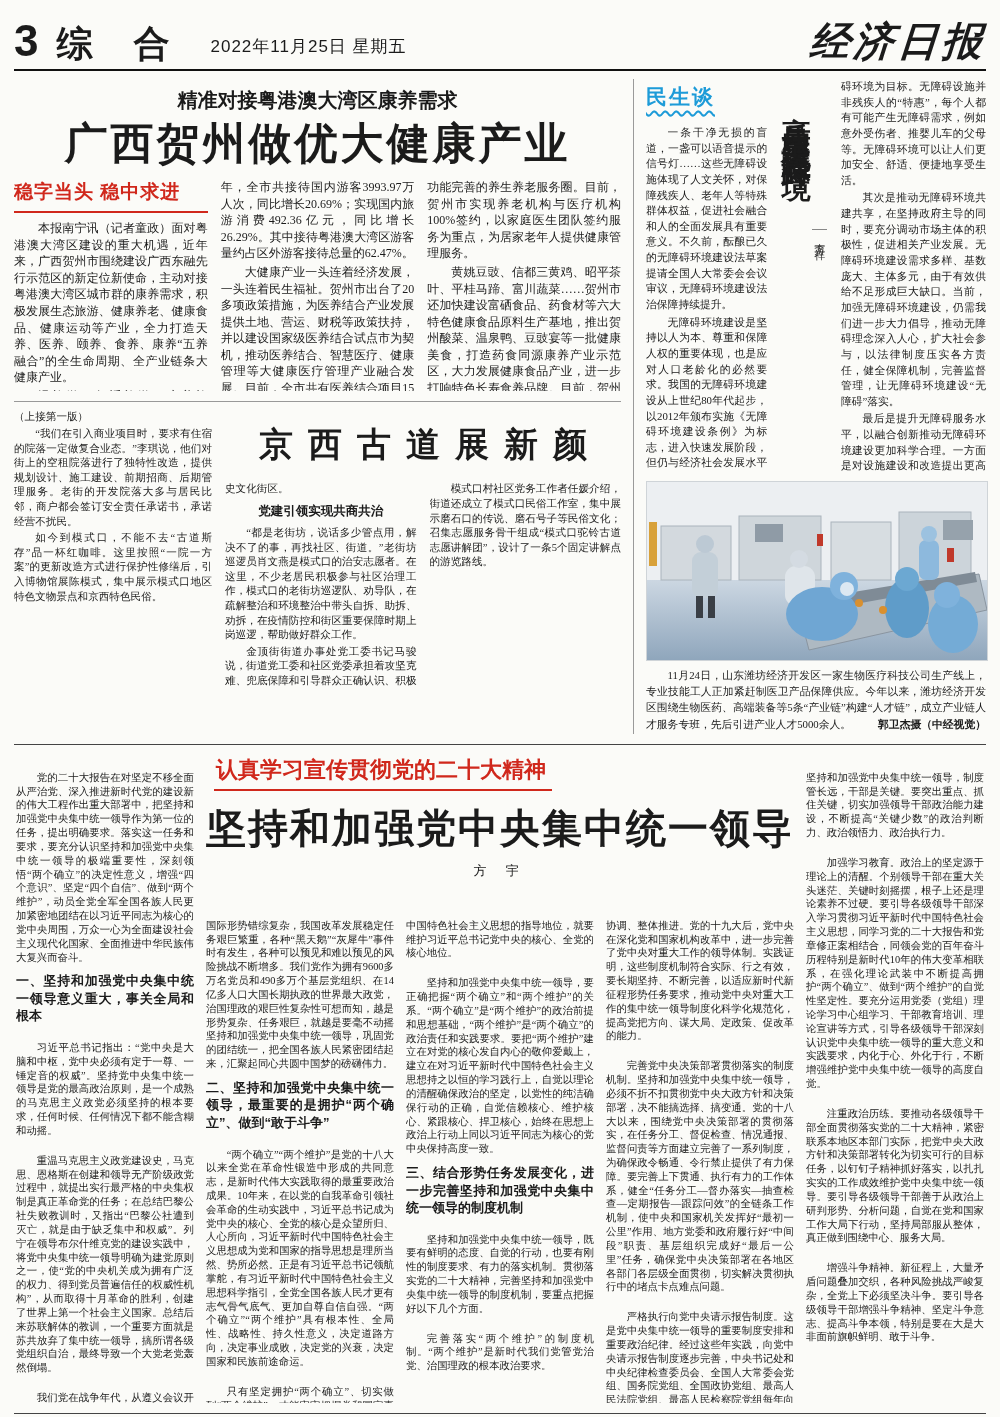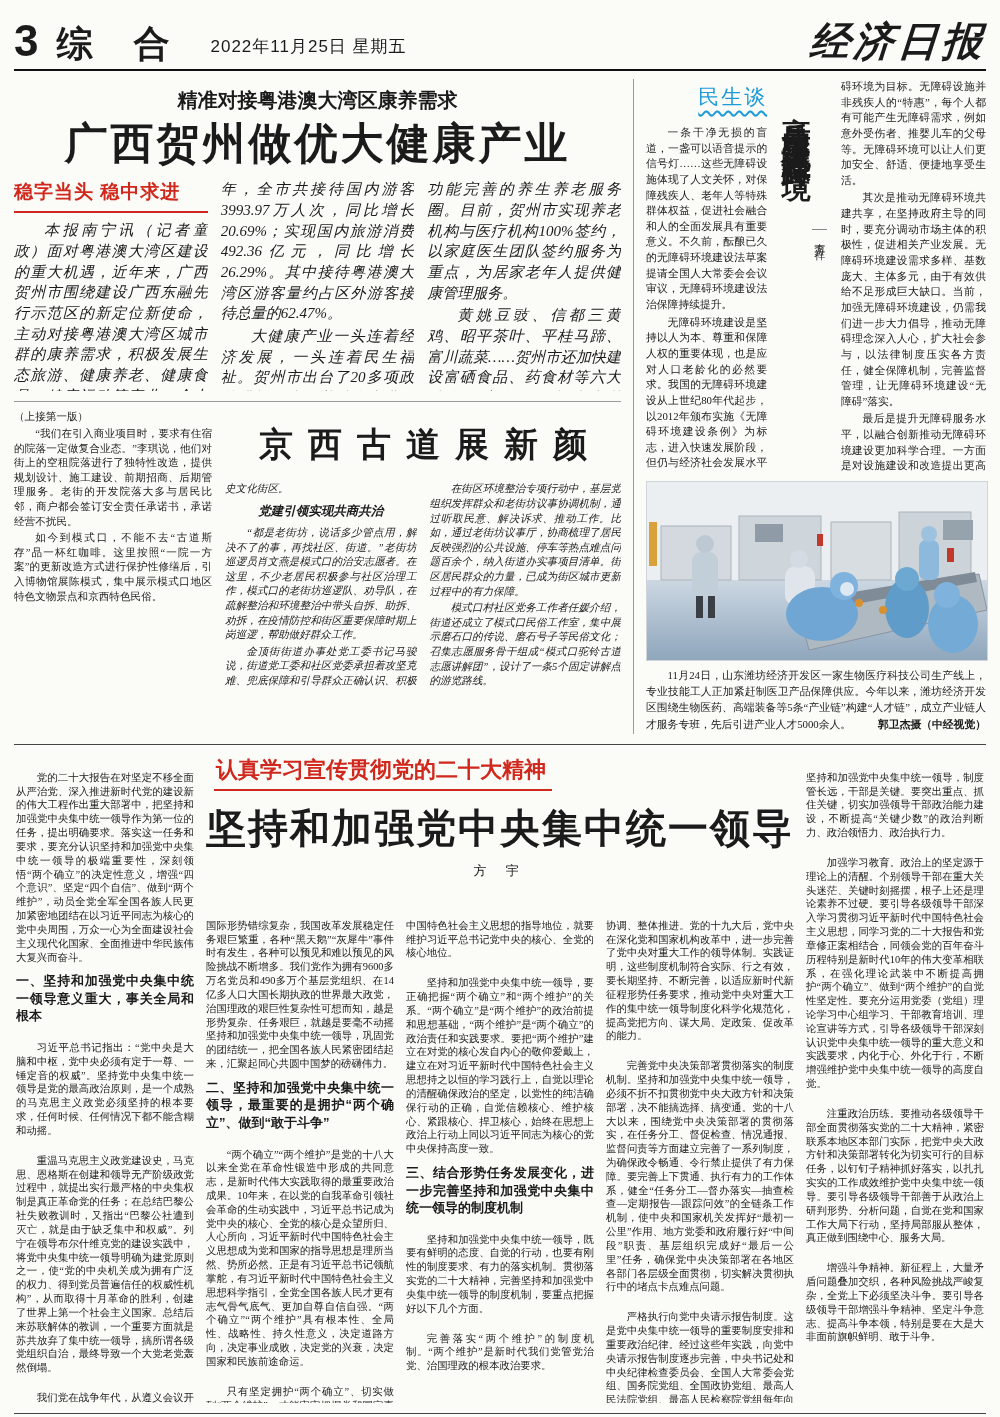--- a/index.html
+++ b/index.html
@@ -25,38 +25,38 @@
   
   .top-region{display:flex;gap:12px;margin-top:8px;}
   .left-stack{width:618px;}
   .vdiv{border-left:1px solid #9a9a9a;}
   .right-stack{width:340px;}
 
   
   .hz-kicker{text-align:center;font-family:"Liberation Sans",sans-serif;font-weight:bold;font-size:20px;margin-top:8px;}
   .hz-headline{text-align:center;font-family:"Liberation Sans",sans-serif;font-weight:900;font-size:43px;letter-spacing:3px;margin:6px 0 12px 0;line-height:1.1;}
   .hz-body{height:212px;}
-  .hz-body p{font-size:15px;line-height:1.38;font-style:italic;}
+  .hz-body p{font-size:12px;line-height:1.38;}
   .hz-tag{color:#d0281c;font-family:"Liberation Sans",sans-serif;font-weight:900;font-size:19px;
           border-bottom:2px solid #d0281c;padding-bottom:6px;margin-bottom:7px;letter-spacing:1px;}
 
   
   .gudao{border-top:1px solid #999;margin-top:10px;padding-top:8px;height:276px;display:flex;gap:13px;}
   .gudao .gcol1{width:198px;height:268px;overflow:hidden;}
   .gudao p{font-size:10.6px;line-height:1.38;}
   .gudao-right{flex:1;display:flex;flex-direction:column;}
   .gudao-headline{text-align:center;font-weight:bold;font-size:34px;letter-spacing:15px;padding:12px 0 14px 0;text-indent:15px;}
-  .gudao-lower{display:flex;gap:13px;flex:1;overflow:hidden;font-style:italic;}
+  .gudao-lower{display:flex;gap:13px;flex:1;overflow:hidden;}
   .gudao .sec-head{text-align:center;font-size:12.5px;margin:6px 0;}
 
   
   .minsheng{height:392px;display:flex;gap:8px;overflow:hidden;}
   .ms-col1{width:122px;overflow:hidden;}
   .ms-col2{width:146px;overflow:hidden;}
-  .ms-label{color:#1d9bd8;font-family:"Liberation Sans",sans-serif;font-weight:400;font-size:21px;text-align:right;
+  .ms-label{color:#1d9bd8;font-family:"Liberation Sans",sans-serif;font-weight:700;font-size:21px;text-align:left;
             text-decoration:underline wavy #1d9bd8;text-underline-offset:6px;margin:4px 0 14px 0;letter-spacing:2px;}
   .minsheng p{font-size:10.8px;line-height:1.45;}
   .ms-titlewrap{width:58px;display:flex;justify-content:center;}
   .ms-vtitle{writing-mode:vertical-lr;font-weight:900;font-family:"Liberation Sans",sans-serif;
              font-size:29px;letter-spacing:6px;line-height:1.05;margin-top:14px;}
   .ms-author{writing-mode:vertical-lr;font-size:11px;margin-top:150px;color:#333;letter-spacing:3px;border-top:1px solid #888;padding-top:4px;}
 
   
   .photo{margin-top:10px;}
   .photo svg{display:block;border:1px solid #cfd4d8;}
@@ -124,21 +124,20 @@
         <div class="gudao-right">
           <div class="gudao-headline">京西古道展新颜</div>
           <div class="gudao-lower">
             <div class="col">
                 <p class="noind">史文化街区。</p>
                 <div class="sec-head">党建引领实现共商共治</div>
                 <p>“都是老街坊，说话多少管点用，解决不了的事，再找社区、街道。”老街坊巡逻员肖文燕是模式口的治安志愿者。在这里，不少老居民积极参与社区治理工作，模式口的老街坊巡逻队、劝导队，在疏解整治和环境整治中带头自拆、助拆、劝拆，在疫情防控和街区重要保障时期上岗巡逻，帮助做好群众工作。</p>
                 <p>金顶街街道办事处党工委书记马骏说，街道党工委和社区党委承担着攻坚克难、兜底保障和引导群众正确认识、积极参与街区发展建设的重要任务。街道在模式口历史文化街区工作一线成立了临时党支部、党员先锋队，让党群力量成为街区城市更新的有力保障。</p>
               </div>
             <div class="col">
-                <p>在街区环境整治专项行动中，基层党组织发挥群众和老街坊议事协调机制，通过听取民意、解决诉求、推动工作。比如，通过老街坊议事厅，协商梳理了居民反映强烈的公共设施、停车等热点难点问题百余个，纳入街道办实事项目清单。街区居民群众的力量，已成为街区城市更新过程中的有力保障。</p>
                 <p>模式口村社区党务工作者任媛介绍，街道还成立了模式口民俗工作室，集中展示磨石口的传说、磨石号子等民俗文化；召集志愿服务骨干组成“模式口驼铃古道志愿讲解团”，设计了一条5个固定讲解点的游览路线。</p>
               </div>
           </div>
         </div>
       </div>
     </div>
 
     <div class="vdiv"></div>
 
     <div class="right-stack">

